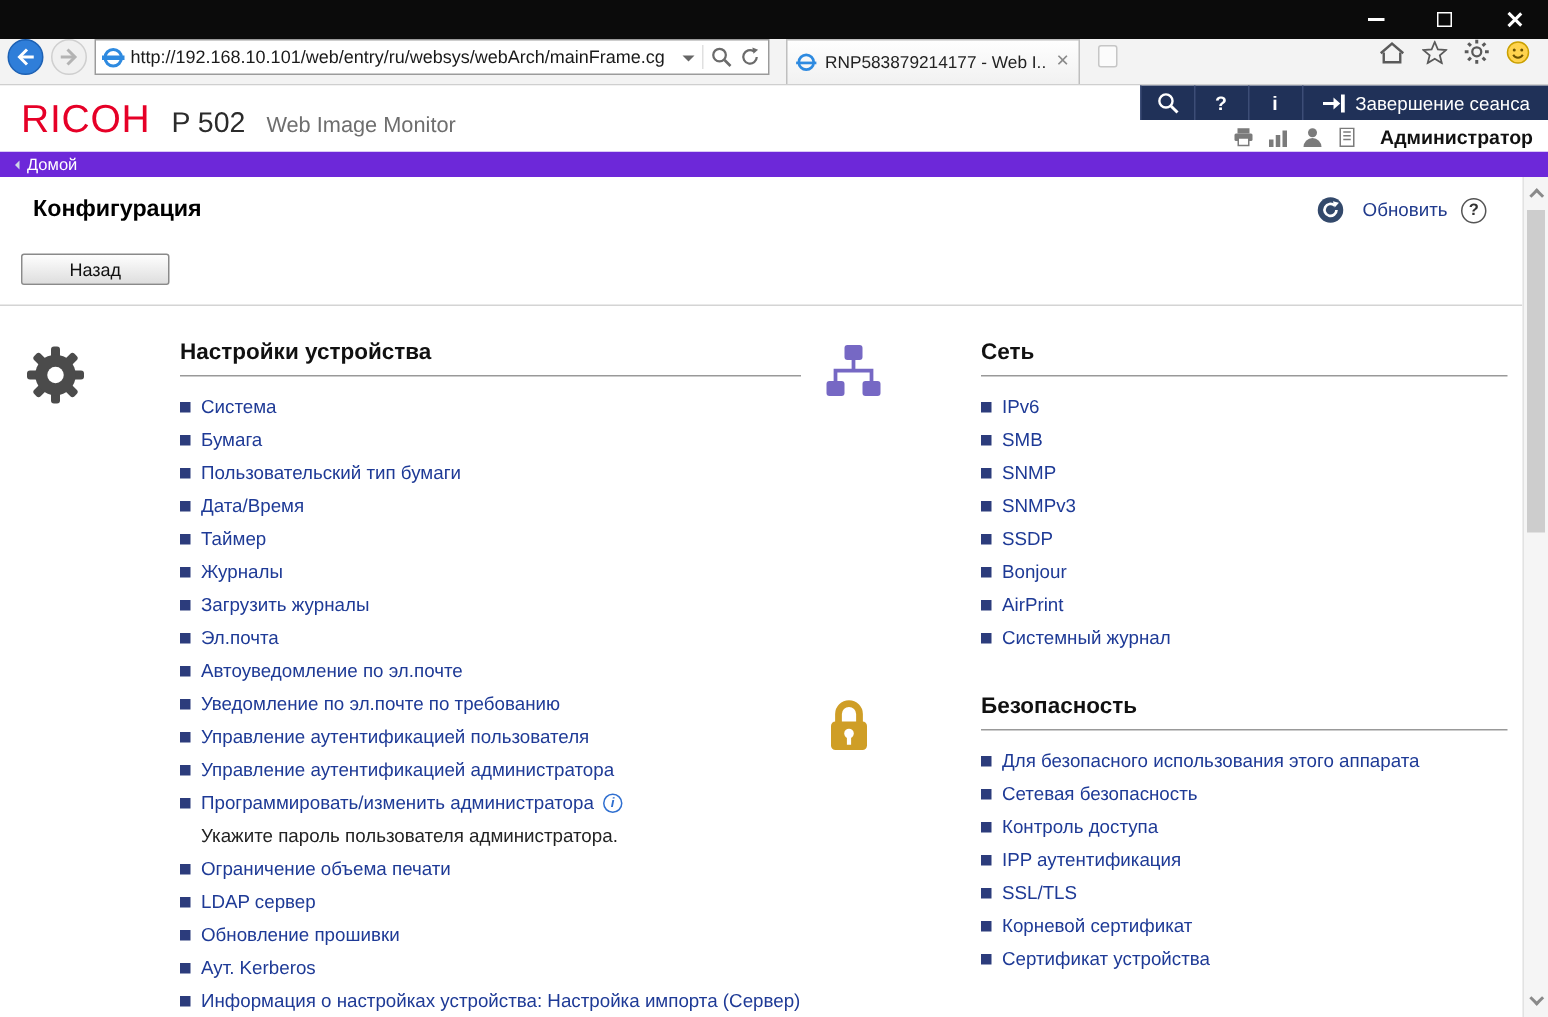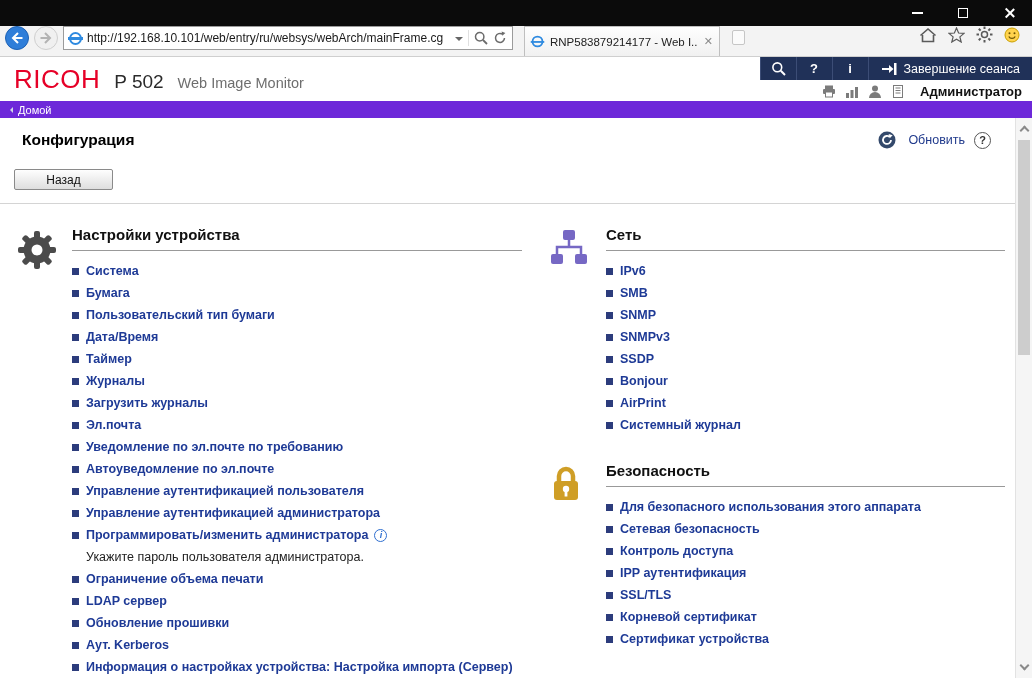--- a/index.html
+++ b/index.html
@@ -62,26 +62,26 @@
   .help-circle { width:17px; height:17px; border-radius:50%; border:1.5px solid #555; color:#333; font-size:11px; font-weight:bold; display:flex; align-items:center; justify-content:center; cursor:pointer; }
   .back-btn { margin:20px 0 0 14px; width:99px; height:21px; font-size:12px; color:#111;
               background:linear-gradient(#fefefe,#dedede); border:1px solid #8a8a8a; border-radius:2px;
               font-family:"Liberation Sans",sans-serif; cursor:pointer; }
   .divider { margin-top:13px; border-top:1px solid #d4d4d4; }
   .columns { display:flex; padding:22px 10px 0 14px; }
   .col-left { width:508px; margin-right:26px; flex:0 0 508px; }
   .col-right { flex:1; }
   section.cfg { display:flex; }
   .sec-icon { flex:0 0 58px; padding-top:2px; }
-  .sec-body { flex:1; }
+  .sec-body { flex:1;margin-left:48px; }
   .sec-title { font-size:15px; font-weight:bold; color:#111; padding-bottom:7px; border-bottom:1px solid #999; }
   ul.cfg-list { list-style:none; margin-top:9px; }
   li.cfg-item { height:22px; display:flex; align-items:center; }
   .bullet { width:7px; height:7px; background:#2c3c7c; margin-right:7px; flex:0 0 7px; }
-  a.cfg-link { color:#1e3a96; font-size:12.5px; text-decoration:none; white-space:nowrap;font-weight:bold; }
+  a.cfg-link { color:#1e3a96; font-size:12.5px; text-decoration:none; white-space:nowrap; }
   .info-icon { margin-left:6px; width:13px; height:13px; border-radius:50%; border:1px solid #2f6fd0; color:#2f6fd0;
                font-size:9px; font-weight:bold; font-style:italic; display:inline-flex; align-items:center; justify-content:center; cursor:pointer; }
   li.cfg-note { height:22px; line-height:22px; font-size:12.5px; color:#222; padding-left:14px; white-space:nowrap; }
   .sec-gap { margin-top:26px; }
 
   
   .scrollbar { position:absolute; right:0; top:118px; bottom:0; width:17px; background:#f5f5f5; border-left:1px solid #e2e2e2; }
   .sb-btn { position:absolute; left:0; width:16px; height:17px; display:flex; align-items:center; justify-content:center; cursor:pointer; }
   .sb-up { top:2px; } .sb-down { bottom:2px; }
   .chev-up { width:7px; height:7px; border-left:2px solid #8a8a8a; border-top:2px solid #8a8a8a; transform:rotate(45deg); margin-top:4px; }
@@ -288,25 +288,25 @@
                 <li class="cfg-item">
                   <span class="bullet"></span>
                   <a class="cfg-link" href="#">Загрузить журналы</a>
                 </li>
                 <li class="cfg-item">
                   <span class="bullet"></span>
                   <a class="cfg-link" href="#">Эл.почта</a>
                 </li>
                 <li class="cfg-item">
                   <span class="bullet"></span>
+                  <a class="cfg-link" href="#">Автоуведомление по эл.почте</a>
+                </li>
+                <li class="cfg-item">
+                  <span class="bullet"></span>
                   <a class="cfg-link" href="#">Уведомление по эл.почте по требованию</a>
-                </li>
-                <li class="cfg-item">
-                  <span class="bullet"></span>
-                  <a class="cfg-link" href="#">Автоуведомление по эл.почте</a>
                 </li>
                 <li class="cfg-item">
                   <span class="bullet"></span>
                   <a class="cfg-link" href="#">Управление аутентификацией пользователя</a>
                 </li>
                 <li class="cfg-item">
                   <span class="bullet"></span>
                   <a class="cfg-link" href="#">Управление аутентификацией администратора</a>
                 </li>
                 <li class="cfg-item">

